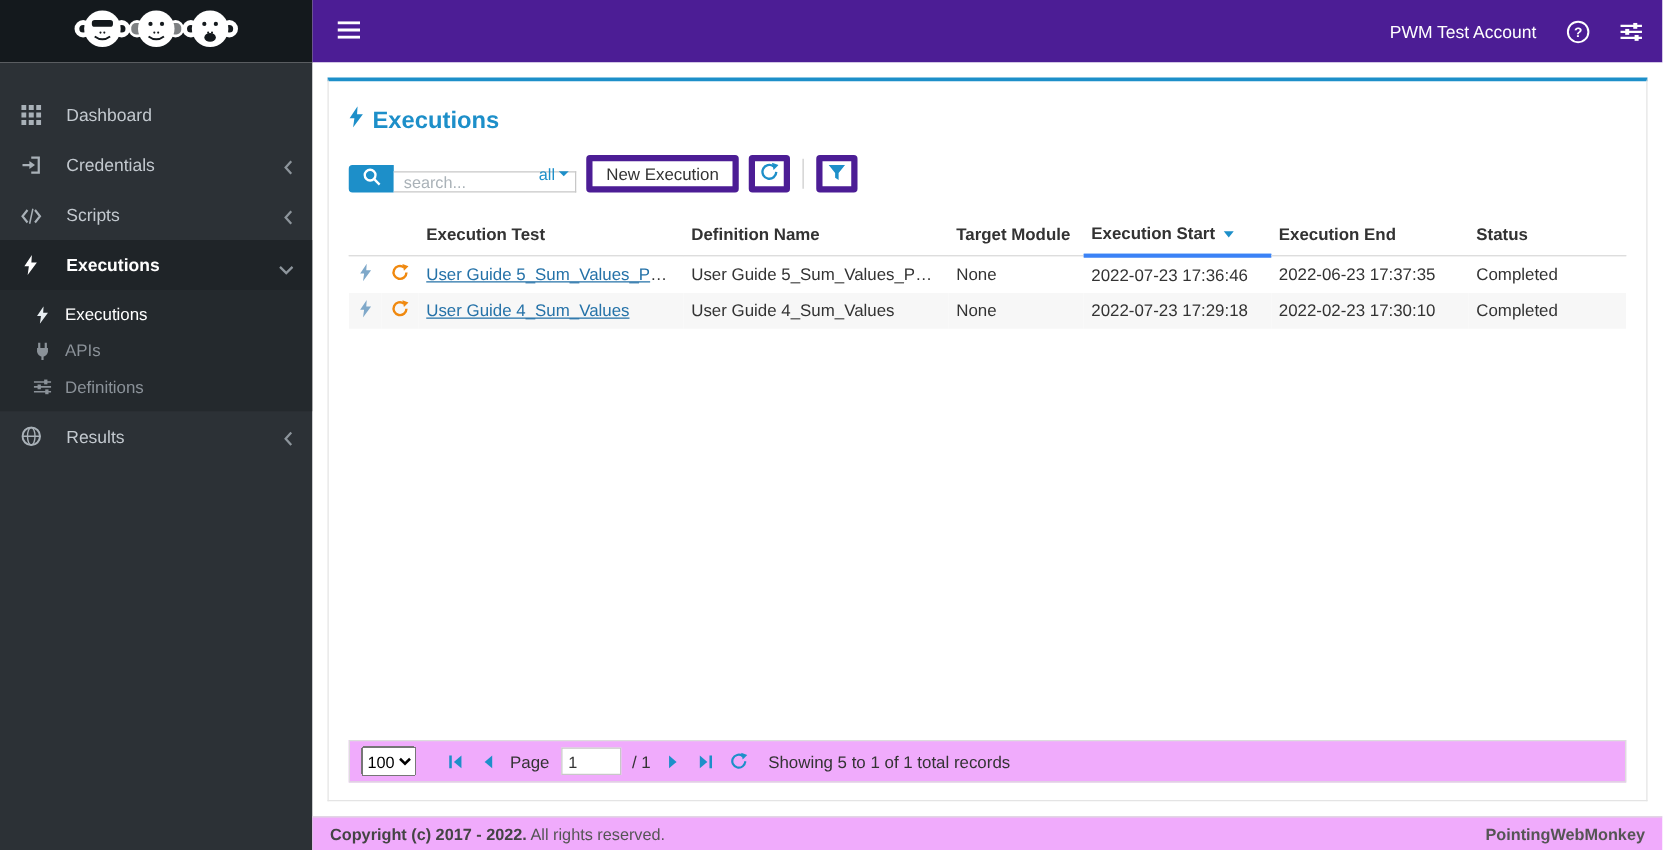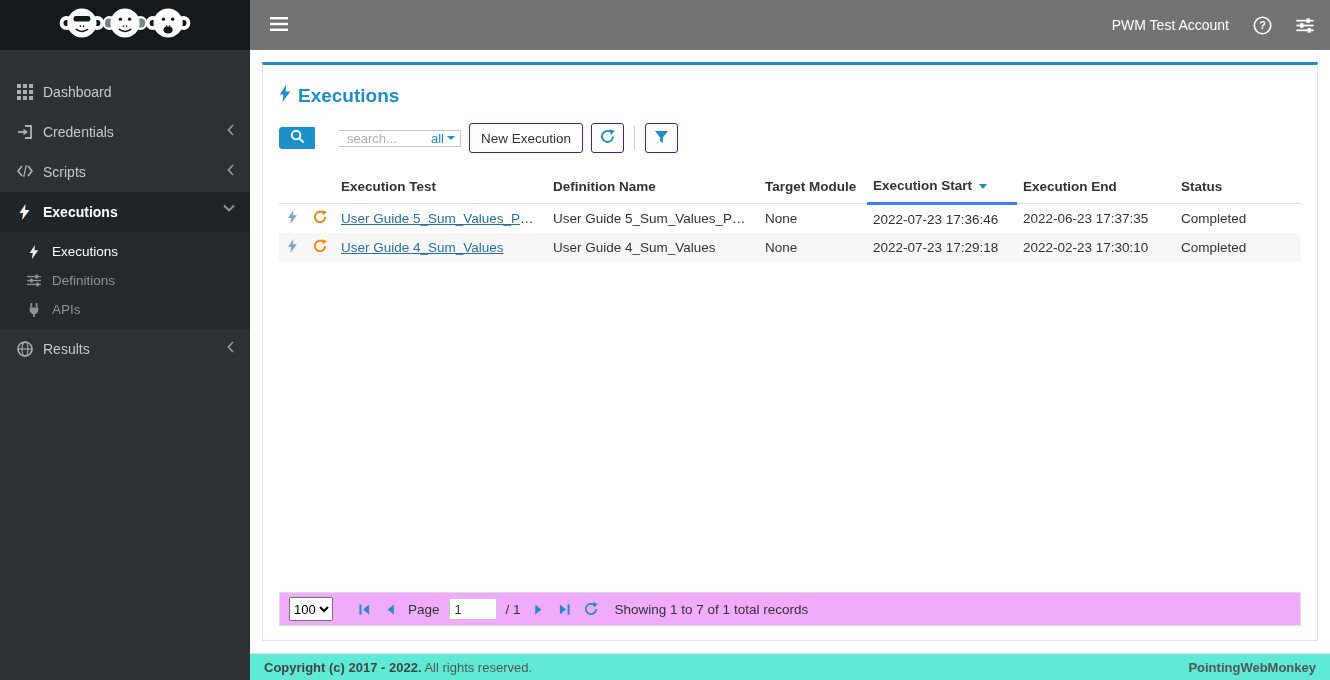--- a/index.html
+++ b/index.html
@@ -4,59 +4,59 @@
 <style>
   * { box-sizing: border-box; }
   html, body { margin:0; padding:0; width:1330px; height:680px; overflow:hidden;
     font-family:"Liberation Sans","DejaVu Sans",sans-serif; }
 
   .app { width:1330px; height:680px; display:flex; flex-direction:column; }
 
   
   .topbar { height:50px; display:flex; flex:0 0 50px; }
   .logo-box { width:250px; background:#14191d; display:flex; align-items:center; justify-content:center; cursor:pointer; }
-  .topbar-rest { flex:1; background:#737373; display:flex; align-items:center; justify-content:space-between; padding:0 16px; color:#fff; }
+  .topbar-rest { flex:1; background:#4c1d95; display:flex; align-items:center; justify-content:space-between; padding:0 16px; color:#fff; }
   .hamburger { background:none; border:none; cursor:pointer; padding:4px; display:flex; }
   .topbar-right { display:flex; align-items:center; gap:24px; }
   .account { font-size:14px; color:#fff; cursor:pointer; }
   .top-icon { display:flex; align-items:center; cursor:pointer; }
 
   
   .shell { flex:1; display:flex; min-height:0; }
   .sidebar { width:250px; background:#2c3136; flex:0 0 250px; }
   .sidebar nav { padding-top:22px; }
-  .nav-item { display:flex; align-items:flex-start; gap:9px; padding:12px 15px; color:#c3c9cf; font-size:14px; cursor:pointer; }
+  .nav-item { display:flex; align-items:flex-end; gap:19px; padding:12px 15px; color:#c3c9cf; font-size:14px; cursor:pointer; }
   .nav-icon { width:19px; display:inline-flex; justify-content:center; color:#a9b1b8; flex:0 0 19px; }
   .nav-label { flex:1; }
   .nav-chevron { color:#8d959c; display:flex; }
   .nav-item.active { background:#1f2428; color:#fff; font-weight:bold; }
   .nav-item.active .nav-icon { color:#fff; }
   .submenu { background:#24292d; padding:5px 0; }
   .sub-item { display:flex; align-items:center; gap:10px; padding:7px 15px 7px 25px; color:#8b9299; font-size:13.5px; cursor:pointer; }
   .sub-item .nav-icon { width:17px; flex-basis:17px; color:#8b9299; }
   .sub-item.active { color:#fff; }
   .sub-item.active .nav-icon { color:#e8eef2; }
 
   
   .main { flex:1; display:flex; flex-direction:column; background:#fff; min-width:0; }
   .card { flex:1; margin:12px; border:1px solid #e4e4e4; border-top:3px solid #1d8fc9; background:#fff;
     padding:12px 16px 14px; display:flex; flex-direction:column; min-height:0; }
   .page-title { color:#1d8fc9; font-size:19px; font-weight:bold; margin:8px 0 16px; display:flex; align-items:center; gap:7px; }
 
   .toolbar { display:flex; align-items:center; gap:8px; margin-bottom:16px; }
-  .search-group { display:flex; align-items:center; position:relative; width:182px; height:30px;gap:24px; }
+  .search-group { display:flex; align-items:flex-end; position:relative; width:182px; height:30px; }
   .search-btn { width:36px; background:#1d8fc9; border:1px solid #1d8fc9; border-radius:3px 0 0 3px;
     display:flex; align-items:center; justify-content:center; cursor:pointer; }
   .search-input { flex:1; min-width:0; border:1px solid #c8c8c8; border-left:none; padding:0 36px 0 8px;
     font-size:13px; color:#555; font-family:inherit; }
   .search-input::placeholder { color:#aab2b8; }
   .search-scope { position:absolute; right:6px; top:0; bottom:0; display:flex; align-items:center; gap:3px;
     color:#1d8fc9; font-size:13px; cursor:pointer; }
   .caret-down { width:0; height:0; border-left:4px solid transparent; border-right:4px solid transparent; border-top:4px solid #1d8fc9; }
-  .btn { height:30px; background:#fff; border:1px solid #4c1d95; border-radius:3px; font-size:13.5px; color:#333;
+  .btn { height:30px; background:#fff; border:5px solid #4c1d95; border-radius:3px; font-size:13.5px; color:#333;
     padding:0 11px; cursor:pointer; font-family:inherit; }
   .btn-icon { width:33px; padding:0; display:flex; align-items:center; justify-content:center; color:#1d8fc9; }
   .vdiv { width:1px; height:24px; background:#ccc; margin:0 2px; }
 
   
   table { width:100%; border-collapse:collapse; table-layout:fixed; font-size:13.5px; color:#333; }
   th { text-align:left; padding:9px 6px; border-bottom:1px solid #ddd; font-weight:bold; cursor:pointer; white-space:nowrap; }
   th.sorted { border-bottom:3px solid #3b82f6; }
   .sort-caret { display:inline-block; width:0; height:0; border-left:4px solid transparent; border-right:4px solid transparent;
     border-top:5px solid #1d8fc9; margin-left:7px; vertical-align:middle; }
@@ -71,21 +71,21 @@
 
   
   .pager { background:#f0abfc; border:1px solid #ddd; height:34px; flex:0 0 34px; display:flex; align-items:center;
     gap:9px; padding:0 9px; font-size:13.5px; color:#333; }
   .page-size { height:24px; font-size:13px; font-family:inherit; margin-right:14px; }
   .pg-btn { display:flex; align-items:center; color:#1d8fc9; cursor:pointer; background:none; border:none; padding:0 2px; }
   .page-input { width:48px; height:22px; border:1px solid #c8c8c8; padding:0 5px; font-size:13px; font-family:inherit; color:#333; }
   .pager-summary { margin-left:6px; }
 
   
-  .footer { height:27px; flex:0 0 27px; background:#5eead4; border-top:1px solid #ddd; display:flex; align-items:center;
+  .footer { height:27px; flex:0 0 27px; background:#f0abfc; border-top:1px solid #ddd; display:flex; align-items:center;
     justify-content:space-between; padding:0 14px; font-size:13px; color:#555; }
   .footer .bold { font-weight:bold; color:#444; }
   .brand { font-weight:bold; color:#555; }
 </style>
 </head>
 <body>
 
 <div class="app">
 
   <header class="topbar">
@@ -238,41 +238,41 @@
           <div class="sub-item active">
             <span class="nav-icon">
               <svg width="10" height="14" viewBox="0 0 10 16" fill="currentColor">
                   <polygon points="6,0 0,9 3.6,9 2.6,16 10,6 5.6,6"></polygon>
                 </svg>
             </span>
             <span>Executions</span>
           </div>
           <div class="sub-item">
             <span class="nav-icon">
+              <svg width="14" height="14" viewBox="0 0 16 16" stroke="currentColor" stroke-width="2" fill="none">
+                <line x1="5" y1="0" x2="5" y2="5"></line>
+                  <line x1="11" y1="0" x2="11" y2="5"></line>
+                <path d="M3 5 h10 v3 a5 5 0 0 1 -10 0 z" fill="currentColor" stroke="none"></path>
+                <line x1="8" y1="12" x2="8" y2="16"></line>
+              </svg>
+            </span>
+            <span>APIs</span>
+          </div>
+          <div class="sub-item">
+            <span class="nav-icon">
               <svg width="14" height="13" viewBox="0 0 16 14" stroke="currentColor" stroke-width="1.5">
                 <line x1="0" y1="2.5" x2="16" y2="2.5"></line>
                   <line x1="0" y1="7" x2="16" y2="7"></line>
                   <line x1="0" y1="11.5" x2="16" y2="11.5"></line>
                 <rect x="9.5" y="0.3" width="3" height="4.4" fill="currentColor" stroke="none"></rect>
                 <rect x="3.5" y="4.8" width="3" height="4.4" fill="currentColor" stroke="none"></rect>
                 <rect x="10.5" y="9.3" width="3" height="4.4" fill="currentColor" stroke="none"></rect>
               </svg>
             </span>
             <span>Definitions</span>
-          </div>
-          <div class="sub-item">
-            <span class="nav-icon">
-              <svg width="14" height="14" viewBox="0 0 16 16" stroke="currentColor" stroke-width="2" fill="none">
-                <line x1="5" y1="0" x2="5" y2="5"></line>
-                  <line x1="11" y1="0" x2="11" y2="5"></line>
-                <path d="M3 5 h10 v3 a5 5 0 0 1 -10 0 z" fill="currentColor" stroke="none"></path>
-                <line x1="8" y1="12" x2="8" y2="16"></line>
-              </svg>
-            </span>
-            <span>APIs</span>
           </div>
         </div>
 
         <div class="nav-item">
           <span class="nav-icon">
             <svg width="16" height="16" viewBox="0 0 16 16" fill="none" stroke="currentColor">
               <circle cx="8" cy="8" r="7" stroke-width="1.6"></circle>
               <ellipse cx="8" cy="8" rx="3" ry="7" stroke-width="1.1"></ellipse>
               <line x1="1" y1="8" x2="15" y2="8" stroke-width="1.1"></line>
             </svg>
@@ -433,21 +433,21 @@
                 <polygon points="2,1.5 8.5,7 2,12.5"></polygon>
                 <rect x="10.3" y="1.5" width="2.2" height="11"></rect>
               </svg>
           </button>
           <button class="pg-btn">
             <svg width="14" height="14" viewBox="0 0 16 16">
               <path d="M13.9 8 A5.9 5.9 0 1 1 11.5 3.2" fill="none" stroke="currentColor" stroke-width="2"></path>
               <polygon points="10.2,0.2 15.8,2.2 11.6,6.4" fill="currentColor"></polygon>
             </svg>
           </button>
-          <span class="pager-summary">Showing 1 to 7 of 1 total records</span>
+          <span class="pager-summary">Showing 5 to 1 of 1 total records</span>
         </div>
       </section>
 
       <footer class="footer">
         <div>
           <span class="bold">Copyright (c) 2017 - 2022.</span>
           <span>All rights reserved.</span>
         </div>
         <div class="brand">PointingWebMonkey</div>
       </footer>

